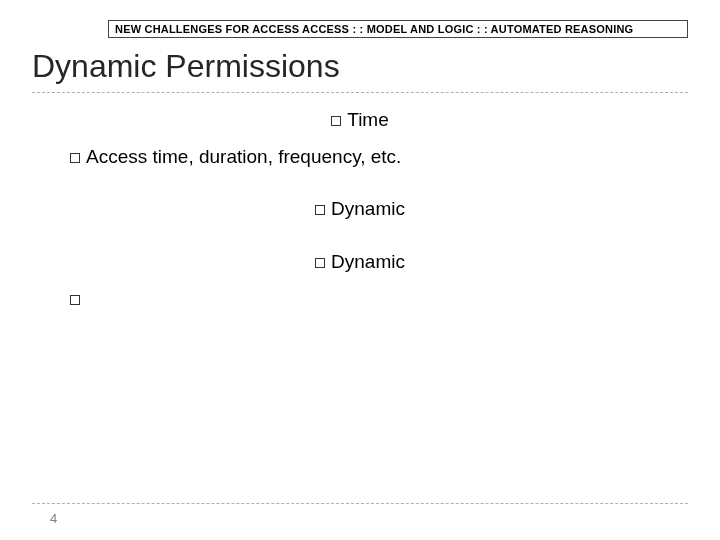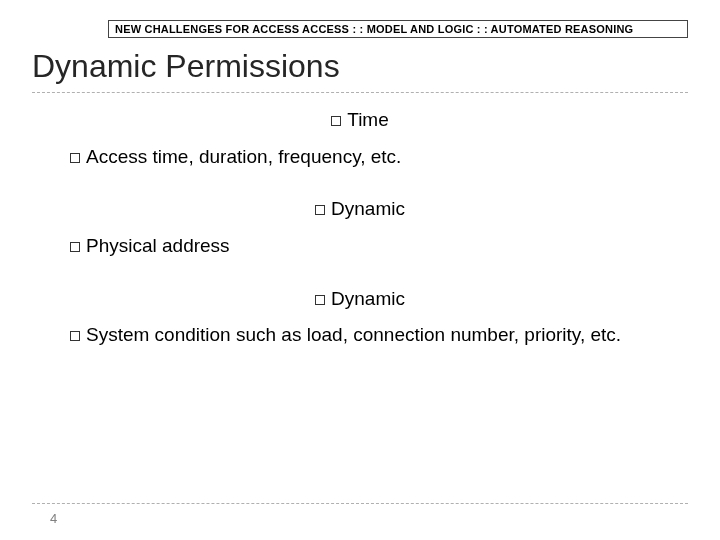--- a/index.html
+++ b/index.html
@@ -108,30 +108,27 @@
   </div>
   <div class="item-l2">
     <span class="q"></span><span>Access time, duration, frequency, etc.</span>
   </div>
 
   <div class="gap"></div>
 
   <div class="item-l1">
     <span class="q"></span><span>Dynamic</span>
   </div>
-  <div class="item-l2">
-    <span class="q"></span><span>Physical address</span>
-  </div>
 
   <div class="gap"></div>
 
   <div class="item-l1">
     <span class="q"></span><span>Dynamic</span>
   </div>
   <div class="item-l2">
-    <span class="q"></span><span>System condition such as load, connection number, priority, etc.</span>
+    <span class="q"></span>
   </div>
 
 </div>
 
 <div class="dashed-bottom"></div>
 
 <div class="page-num">4</div>
 
 </body></html>

